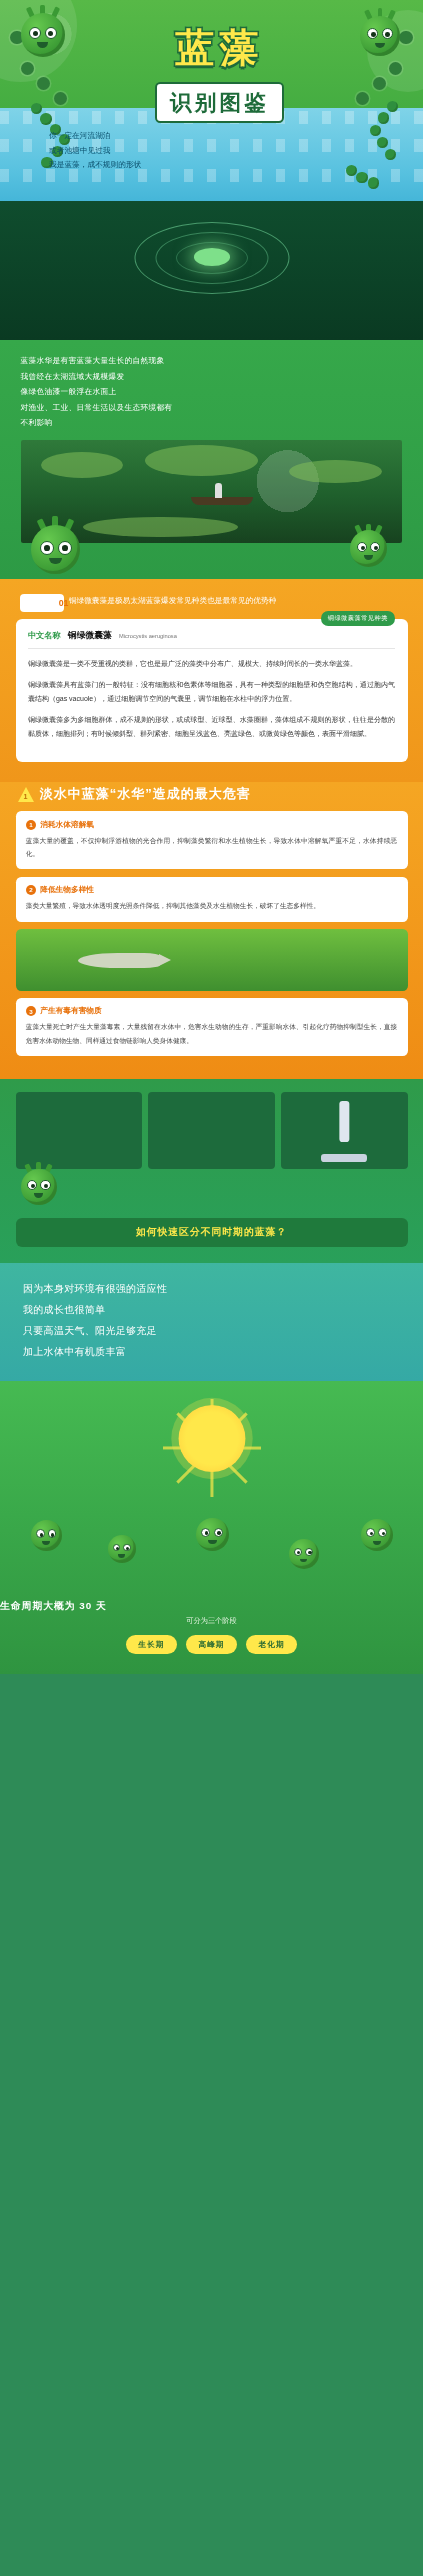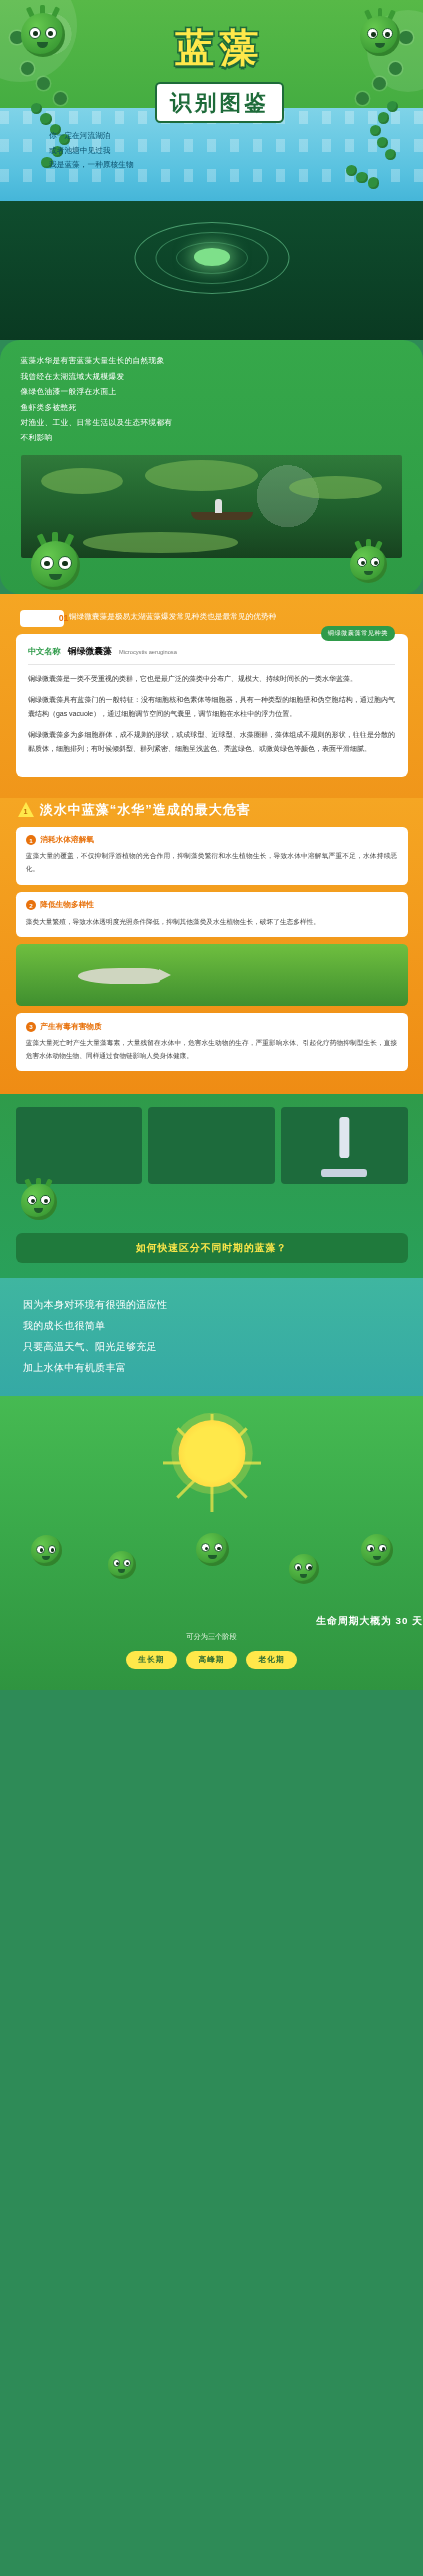--- a/index.html
+++ b/index.html
@@ -109,21 +109,20 @@
   .mascot .mouth {
     position:absolute; background:#1e5c2b; border-radius:0 0 20.6px 20.6px;
   }
   .spike { position:absolute; background:#3a9a34; border-radius:1.5px; }
 
   
   .greenblock {
     background:linear-gradient(180deg,#36a84a 0%,#2d9a45 100%);
     padding:13.4px 20.6px 0 20.6px;
     position:relative;
-    border-radius:20px;
   }
   .greenblock p {
     color:#fff; font-size:7.7px; line-height:2.0; letter-spacing:0.3px;
   }
   .lake-photo {
     margin-top:9.3px;
     height:103px;
     background:
       radial-gradient(circle at 70% 40%, rgba(255,255,255,.18) 0 31px, transparent 31px),
       linear-gradient(180deg,#2f7a3a 0%,#1f5f2c 55%,#17421f 100%);
@@ -287,21 +286,21 @@
   .ray {
     position:absolute; left:50%; top:50%; width:3.1px; height:49px;
     background:rgba(255,232,74,.7); transform-origin:50% 0;
   }
 
   .bottom {
     background:linear-gradient(180deg,#3aa94a 0%,#2f9440 100%);
     padding:0 0 20.6px 0; position:relative;
   }
   .life-title {
-    text-align:right; color:#fff; font-size:9.8px; letter-spacing:1px;
+    text-align:left; color:#fff; font-size:9.8px; letter-spacing:1px;
     padding:8.2px 0 3.1px 0; font-weight:bold;
   }
   .life-sub { text-align:center; color:#eaf7e6; font-size:7.2px; padding-bottom:9.3px; }
   .stages { display:flex; justify-content:center; gap:9.3px; }
   .stage {
     background:#ffe84a; color:#2b6b33; font-size:7.7px; font-weight:bold;
     border-radius:10.3px; padding:4.1px 12.4px; letter-spacing:1px;
   }
 
   .mini-mascots { position:relative; height:77px; }
@@ -382,36 +381,35 @@
     </div>
     <div class="algae-chain" style="right:77px;top:165px;">
       <div class="algae-dot" style="left:0;top:0;"></div>
       <div class="algae-dot" style="left:10.3px;top:7.2px;"></div>
       <div class="algae-dot" style="left:21.6px;top:12.4px;"></div>
     </div>
 
     <div class="bubble-text">
       <div>你一定在河流湖泊</div>
       <div>或者池塘中见过我</div>
-      <div>我是蓝藻，一种原核生物</div>
+      <div>我是蓝藻，成不规则的形状</div>
     </div>
 
     <div class="pond">
       <div class="pond-ring"></div>
       <div class="pond-ring r2"></div>
       <div class="pond-ring r3"></div>
       <div class="pond-core"></div>
     </div>
   </section>
 
   <section class="greenblock">
     <p>蓝藻水华是有害蓝藻大量生长的自然现象</p>
     <p>我曾经在太湖流域大规模爆发</p>
     <p>像绿色油漆一般浮在水面上</p>
-    <p>鱼虾类多被憋死</p>
     <p>对渔业、工业、日常生活以及生态环境都有</p>
     <p>不利影响</p>
 
     <div class="lake-photo">
       <div class="scum" style="width:82px;height:26px;left:20.6px;top:12.4px;"></div>
       <div class="scum" style="width:113px;height:31px;left:124px;top:5.2px;"></div>
       <div class="scum" style="width:93px;height:23px;left:268px;top:20.6px;"></div>
       <div class="scum" style="width:155px;height:20.6px;left:62px;top:77px;"></div>
       <div class="boat">
         <div class="person"></div>

